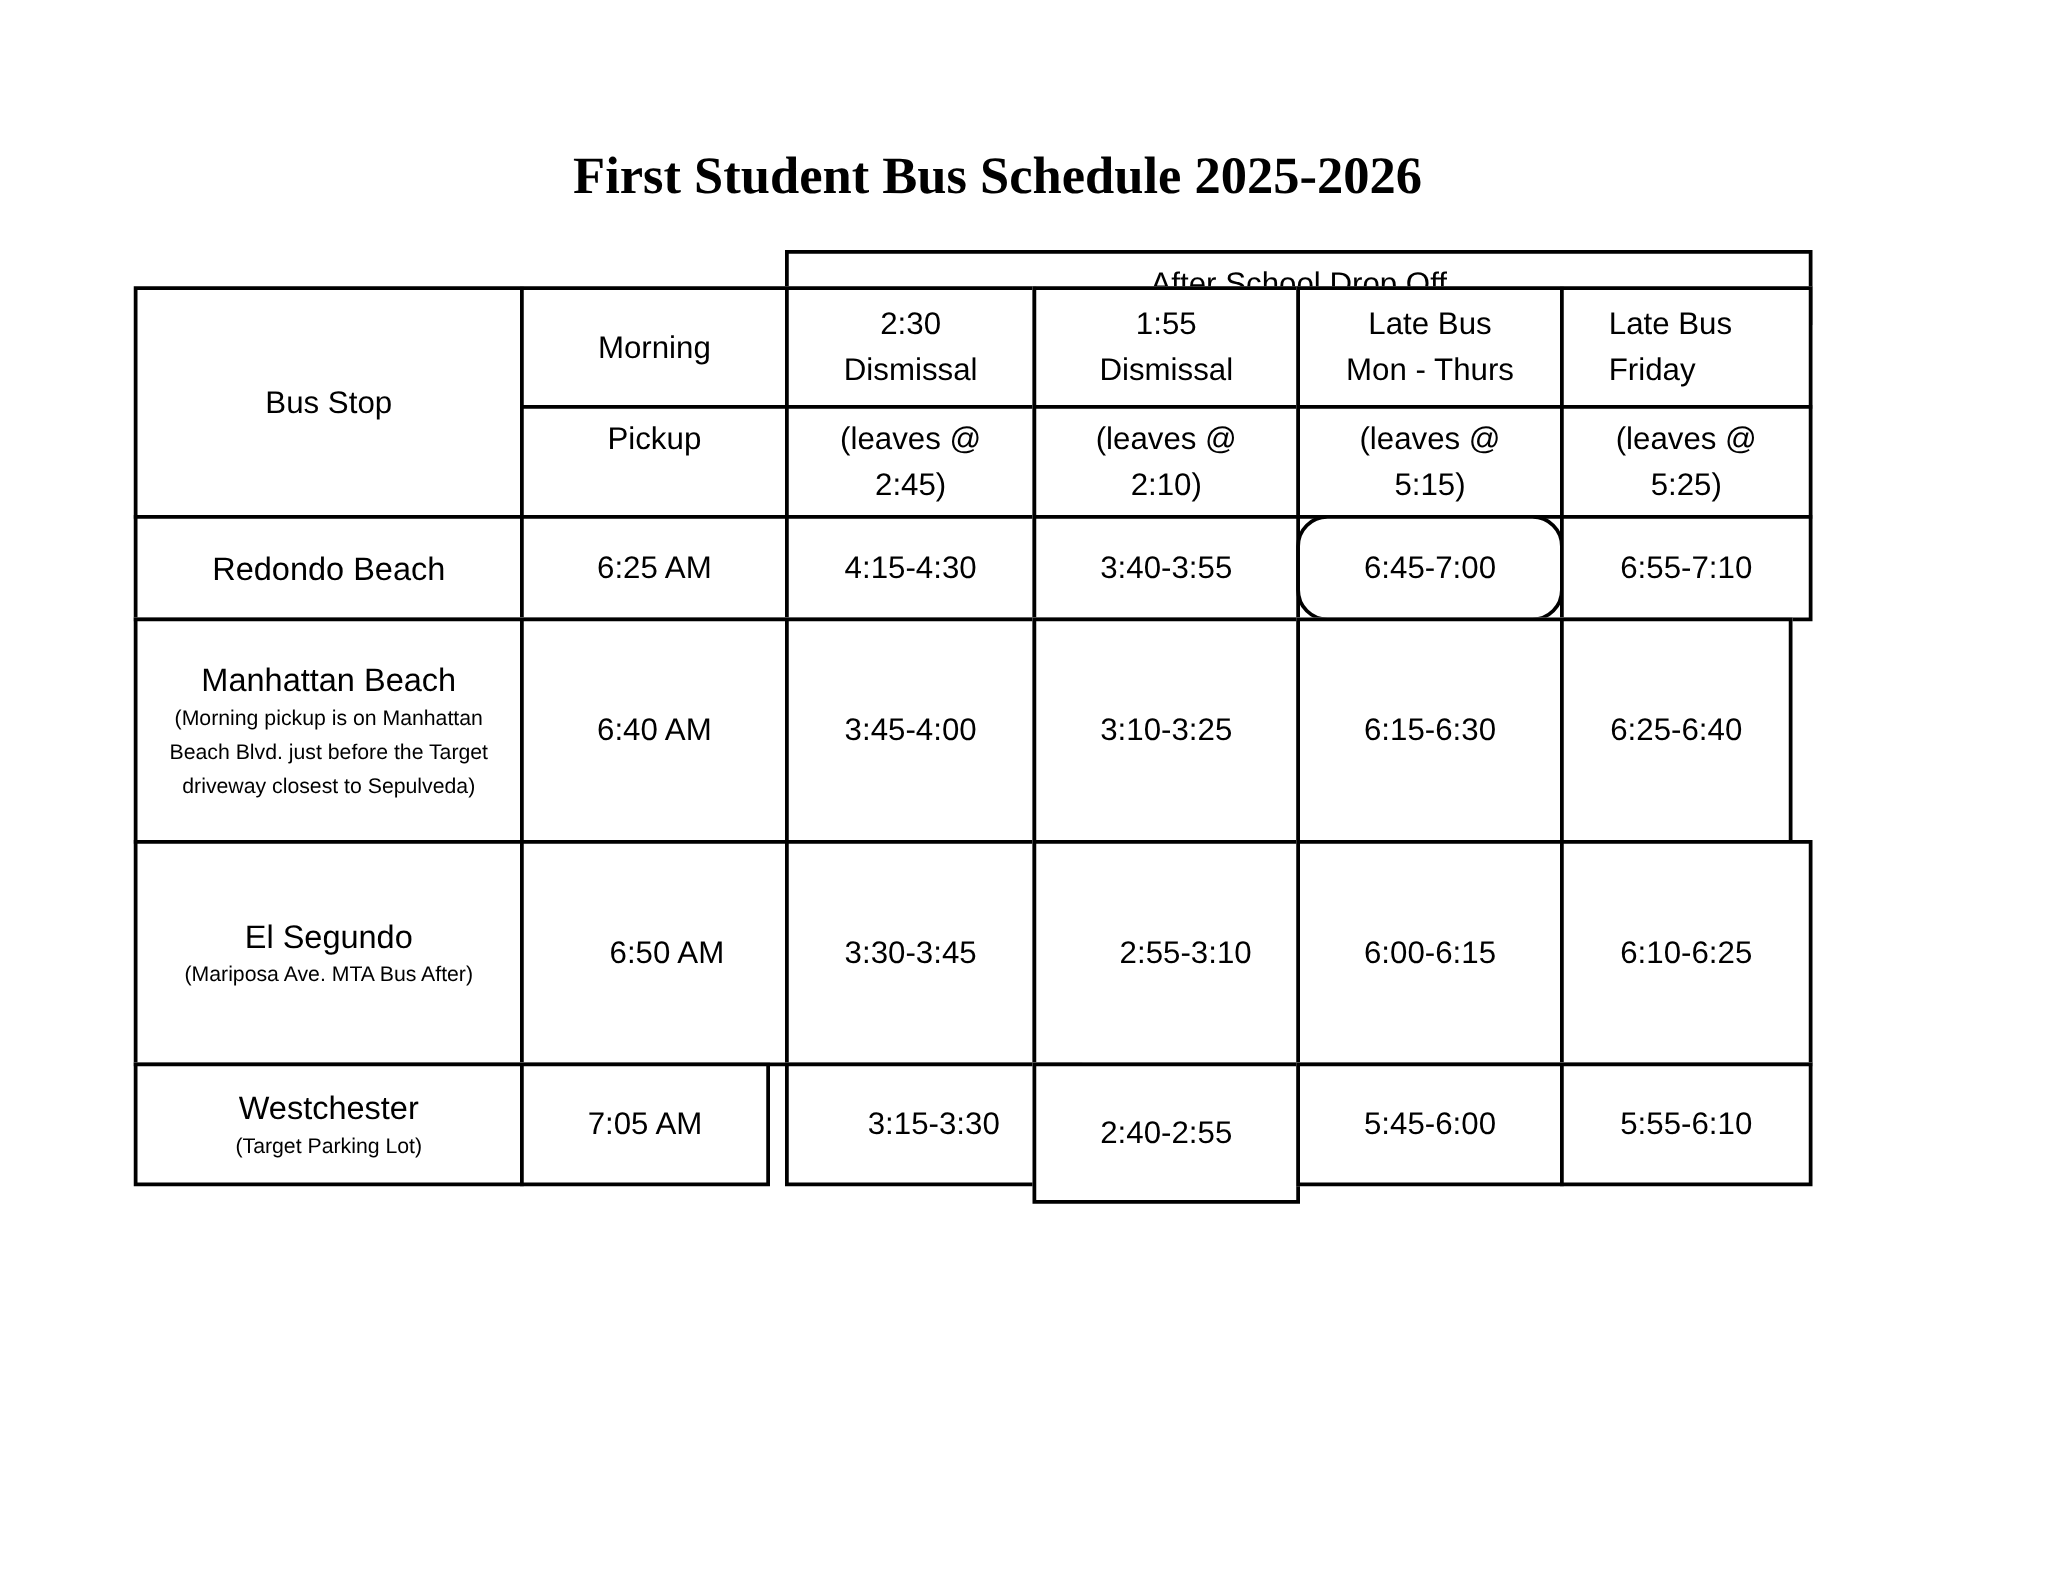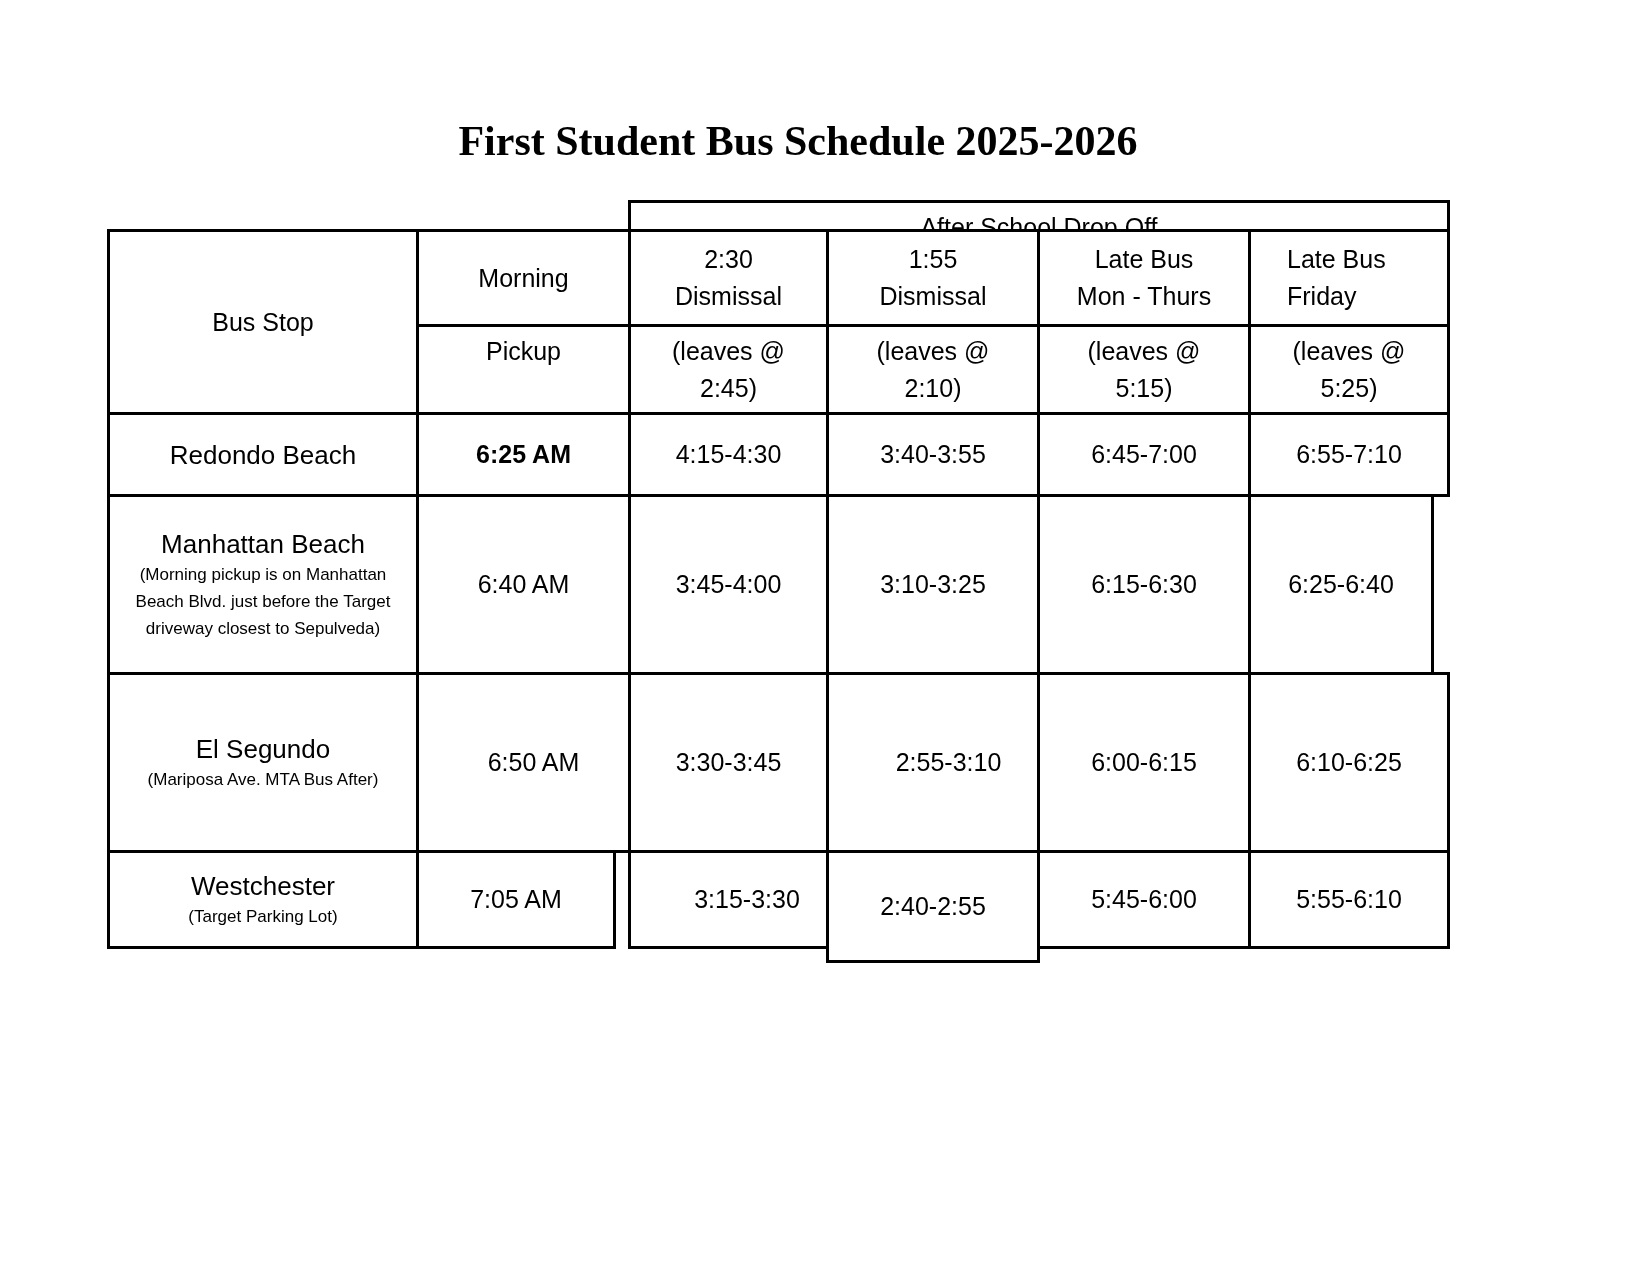--- a/index.html
+++ b/index.html
@@ -71,30 +71,30 @@
     <span>5:15)</span>
   </div>
   <div class="cell top" style="left:1248px; top:324px; width:202px; height:91px;">
     <span>(leaves @</span>
     <span>5:25)</span>
   </div>
 
   <div class="cell" style="left:107px; top:412px; width:312px; height:85px;">
     <span class="stop-name">Redondo Beach</span>
   </div>
-  <div class="cell" style="left:416px; top:412px; width:215px; height:85px;font-weight:bold;">
+  <div class="cell" style="left:416px; top:412px; width:215px; height:85px;">
       <span>6:25 AM</span>
     </div>
   <div class="cell" style="left:628px; top:412px; width:201px; height:85px;">
       <span>4:15-4:30</span>
     </div>
   <div class="cell" style="left:826px; top:412px; width:214px; height:85px;">
       <span>3:40-3:55</span>
     </div>
-  <div class="cell" style="left:1037px; top:412px; width:214px; height:85px;">
+  <div class="cell" style="left:1037px; top:412px; width:214px; height:85px;border-radius:25px;">
       <span>6:45-7:00</span>
     </div>
   <div class="cell" style="left:1248px; top:412px; width:202px; height:85px;">
       <span>6:55-7:10</span>
     </div>
 
   <div class="cell" style="left:107px; top:494px; width:312px; height:181px;">
     <span class="stop-name">Manhattan Beach</span>
     <span class="sub">(Morning pickup is on Manhattan</span>
     <span class="sub">Beach Blvd. just before the Target</span>

